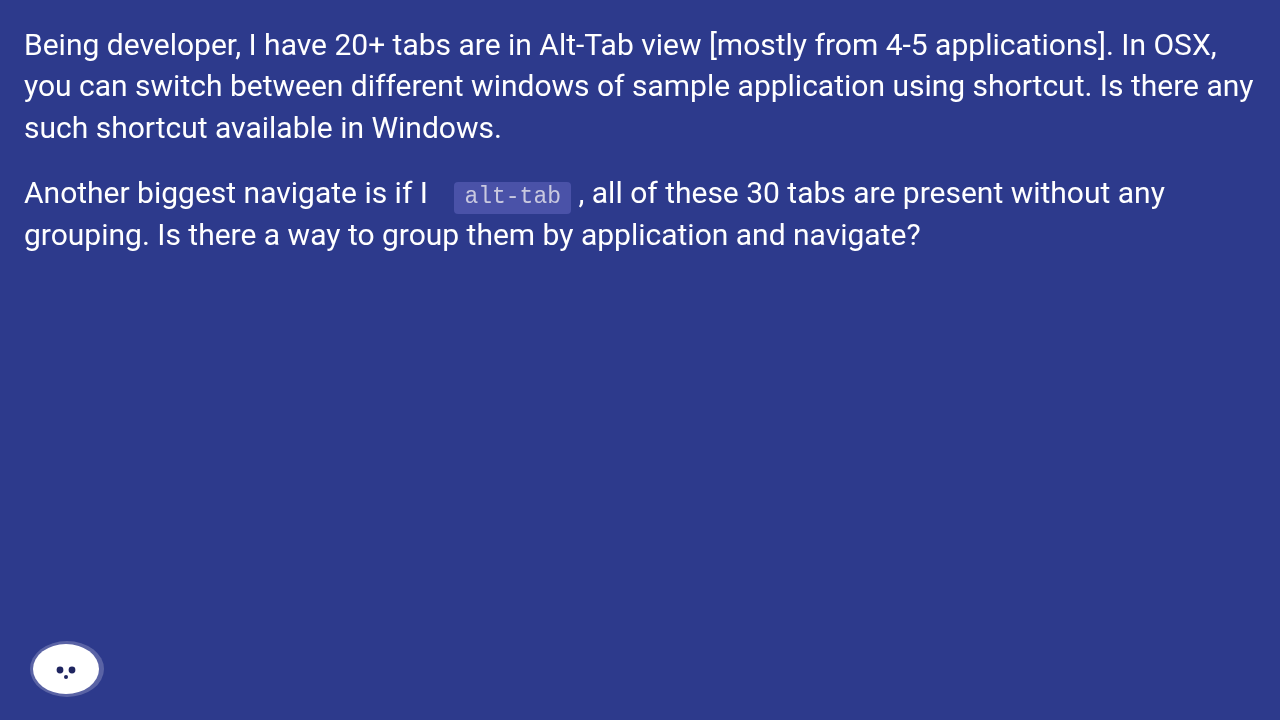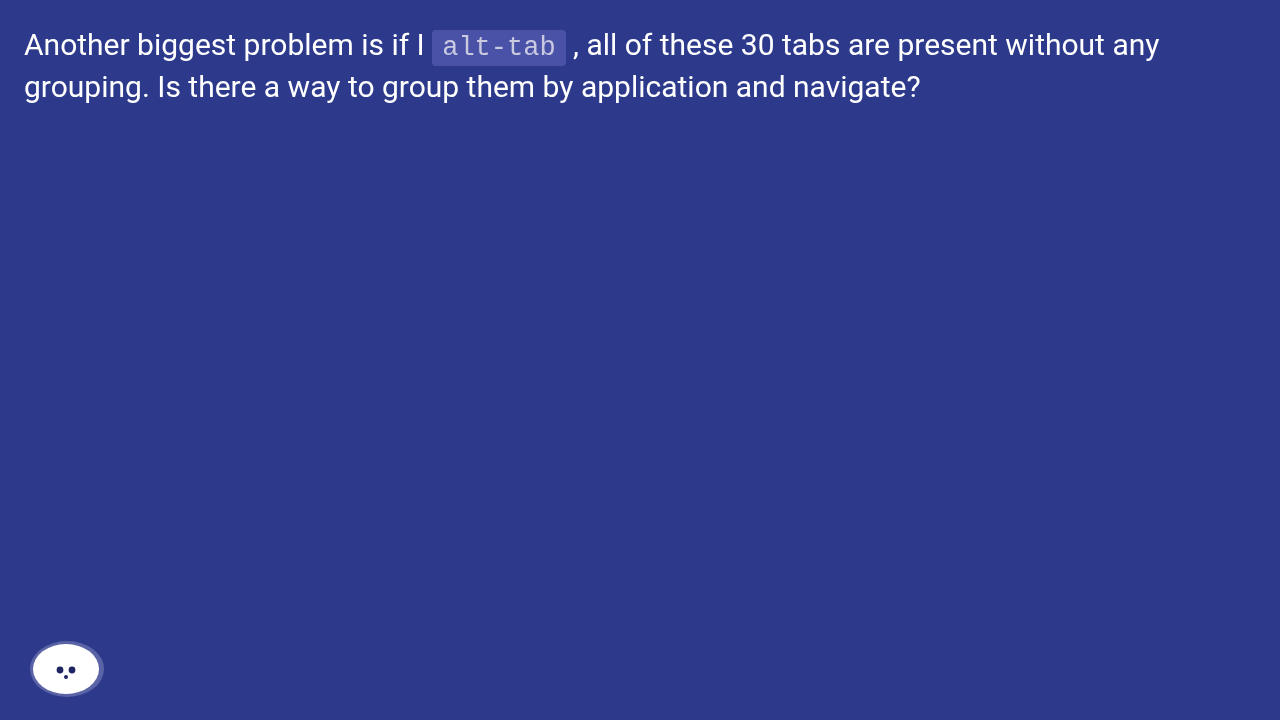--- a/index.html
+++ b/index.html
@@ -22,44 +22,46 @@
       line-height: 1.38;
       font-weight: 400;
     }
     .para {
       margin-bottom: 24px;
     }
     .code-inline {
       background-color: #4a52a8;
       color: #c9c9e0;
       font-family: "SF Mono", Monaco, Consolas, "Courier New", monospace;
-      font-size: 27px;
+      font-size: 23px;
       padding: 2px 10px;
       border-radius: 4px;
       display: inline-block;
       vertical-align: baseline;
       line-height: 1.2;
+      margin-left: 19px;
     }
     .avatar {
       position: absolute;
       left: 28px;
       bottom: 22px;
       width: 78px;
       height: 58px;
     }
     .avatar svg {
       display: block;
     }
   </style>
 </head>
 <body>
 
 <div class="content">
+  <p class="para">Being developer, I have 20+ tabs are in Alt-Tab view [mostly from 4-5 applications]. In OSX, you can switch between different windows of sample application using shortcut. Is there any such shortcut available in Windows.</p>
   <p class="para">
-    <span>Another biggest problem is if I </span><code class="code-inline">alt-tab</code><span> , all of these 30 tabs are present without any grouping. Is there a way to group them by application and navigate?</span>
+    <span>Another biggest navigate is if I </span><code class="code-inline">alt-tab</code><span> , all of these 30 tabs are present without any grouping. Is there a way to group them by application and navigate?</span>
   </p>
 </div>
 
 <div class="avatar">
   <svg width="78" height="58" viewBox="0 0 78 58">
     <ellipse cx="39" cy="29" rx="37" ry="28" fill="#b0b3d5" opacity="0.35"></ellipse>
     <ellipse cx="38" cy="29" rx="33" ry="25" fill="#ffffff"></ellipse>
     <circle cx="32" cy="30" r="3.4" fill="#1f2560"></circle>
     <circle cx="44" cy="30" r="3.4" fill="#1f2560"></circle>
     <circle cx="38" cy="37" r="2" fill="#1f2560"></circle>

